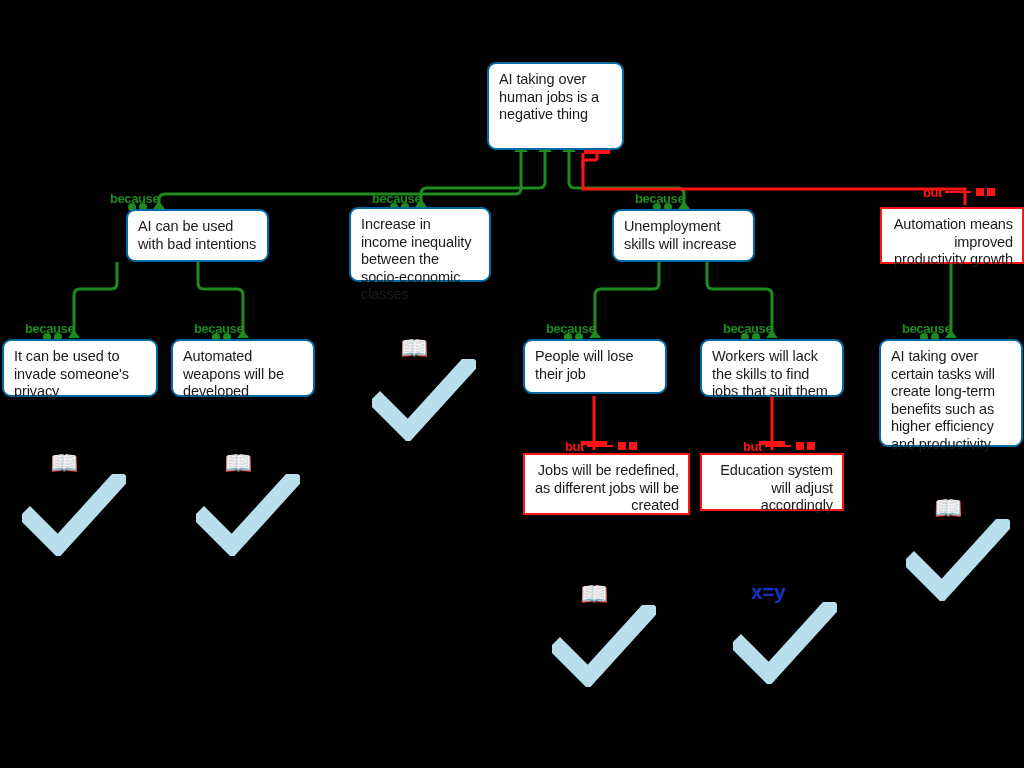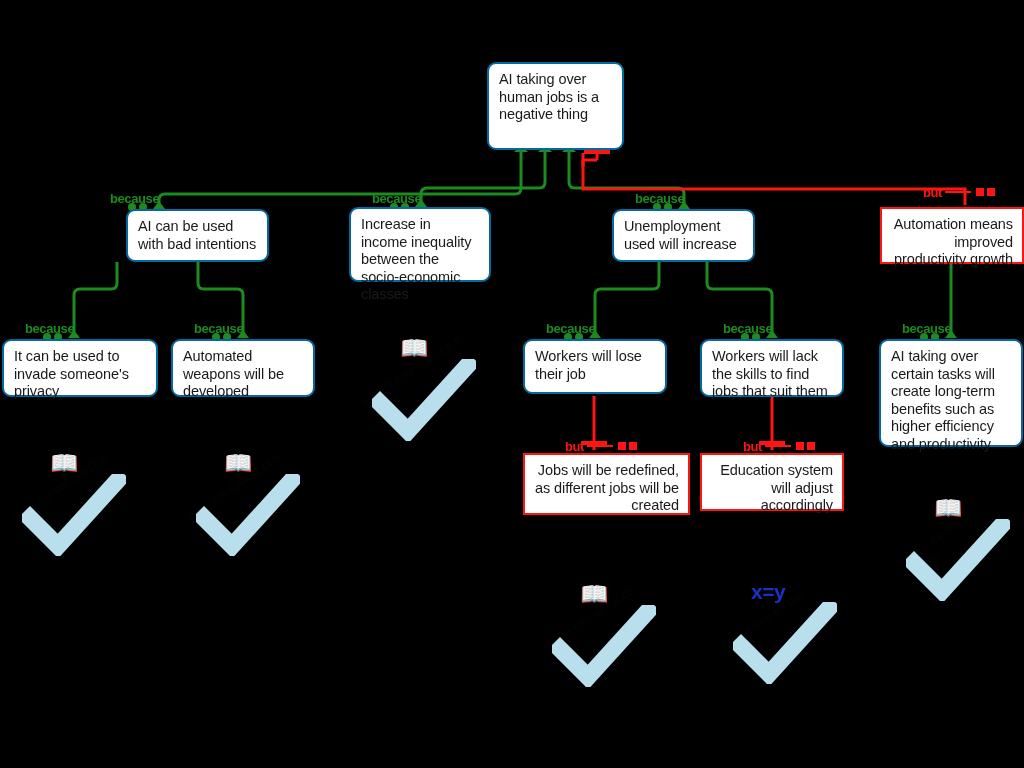--- a/index.html
+++ b/index.html
@@ -208,21 +208,21 @@
 
   <div class="conn-label support" style="left:635px; top:194px;">
     <span class="word">because</span>
     <span class="bar"></span>
     <span class="dots">
       <span class="dot"></span>
       <span class="dot"></span>
     </span>
   </div>
   <div class="node support" style="left:612px; top:209px; width:143px; height:53px;">
-    <span class="txt">Unemployment used will increase</span>
+    <span class="txt">Unemployment skills will increase</span>
   </div>
 
   <div class="conn-label objection" style="left:923px; top:186px;">
     <span class="word">but</span>
     <span class="bar"></span>
     <span class="dots">
       <span class="dot"></span>
       <span class="dot"></span>
     </span>
   </div>
@@ -256,21 +256,21 @@
 
   <div class="conn-label support" style="left:546px; top:324px;">
     <span class="word">because</span>
     <span class="bar"></span>
     <span class="dots">
       <span class="dot"></span>
       <span class="dot"></span>
     </span>
   </div>
   <div class="node support" style="left:523px; top:339px; width:144px; height:55px;">
-    <span class="txt">Workers will lose their job</span>
+    <span class="txt">People will lose their job</span>
   </div>
 
   <div class="conn-label support" style="left:723px; top:324px;">
     <span class="word">because</span>
     <span class="bar"></span>
     <span class="dots">
       <span class="dot"></span>
       <span class="dot"></span>
     </span>
   </div>

